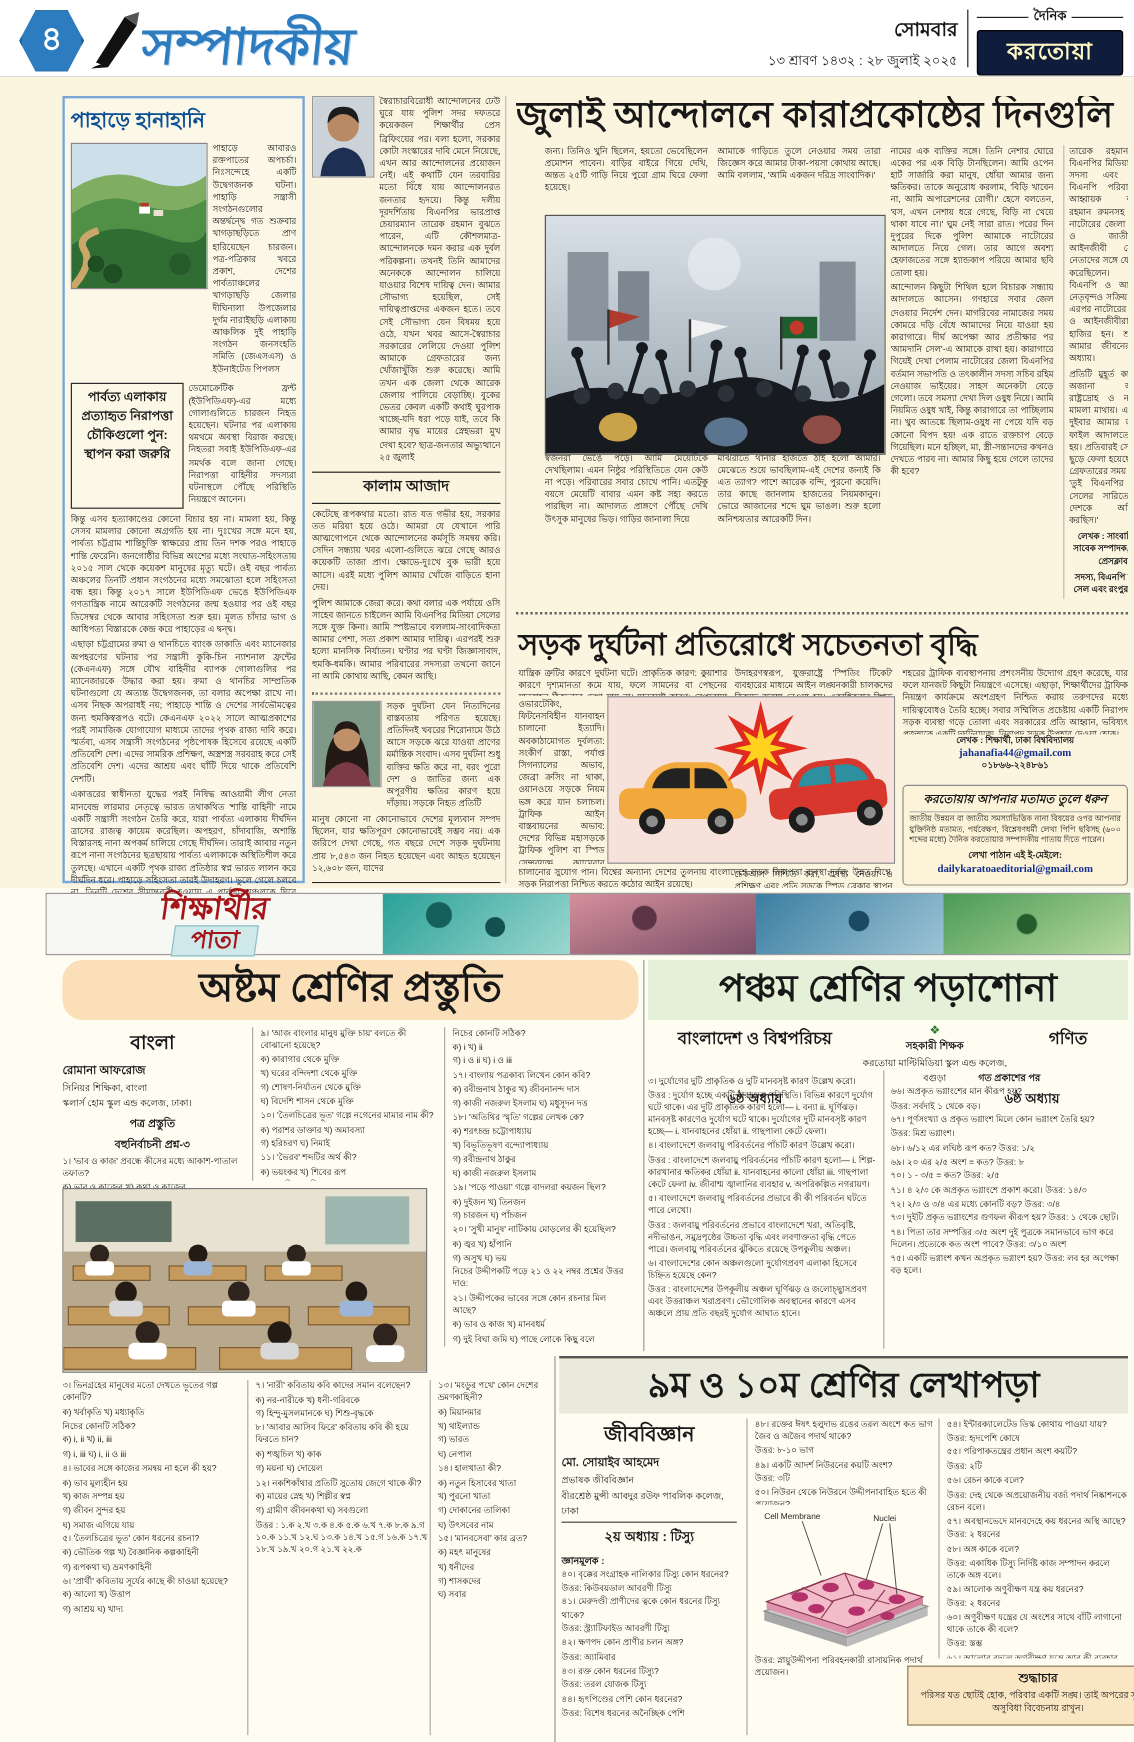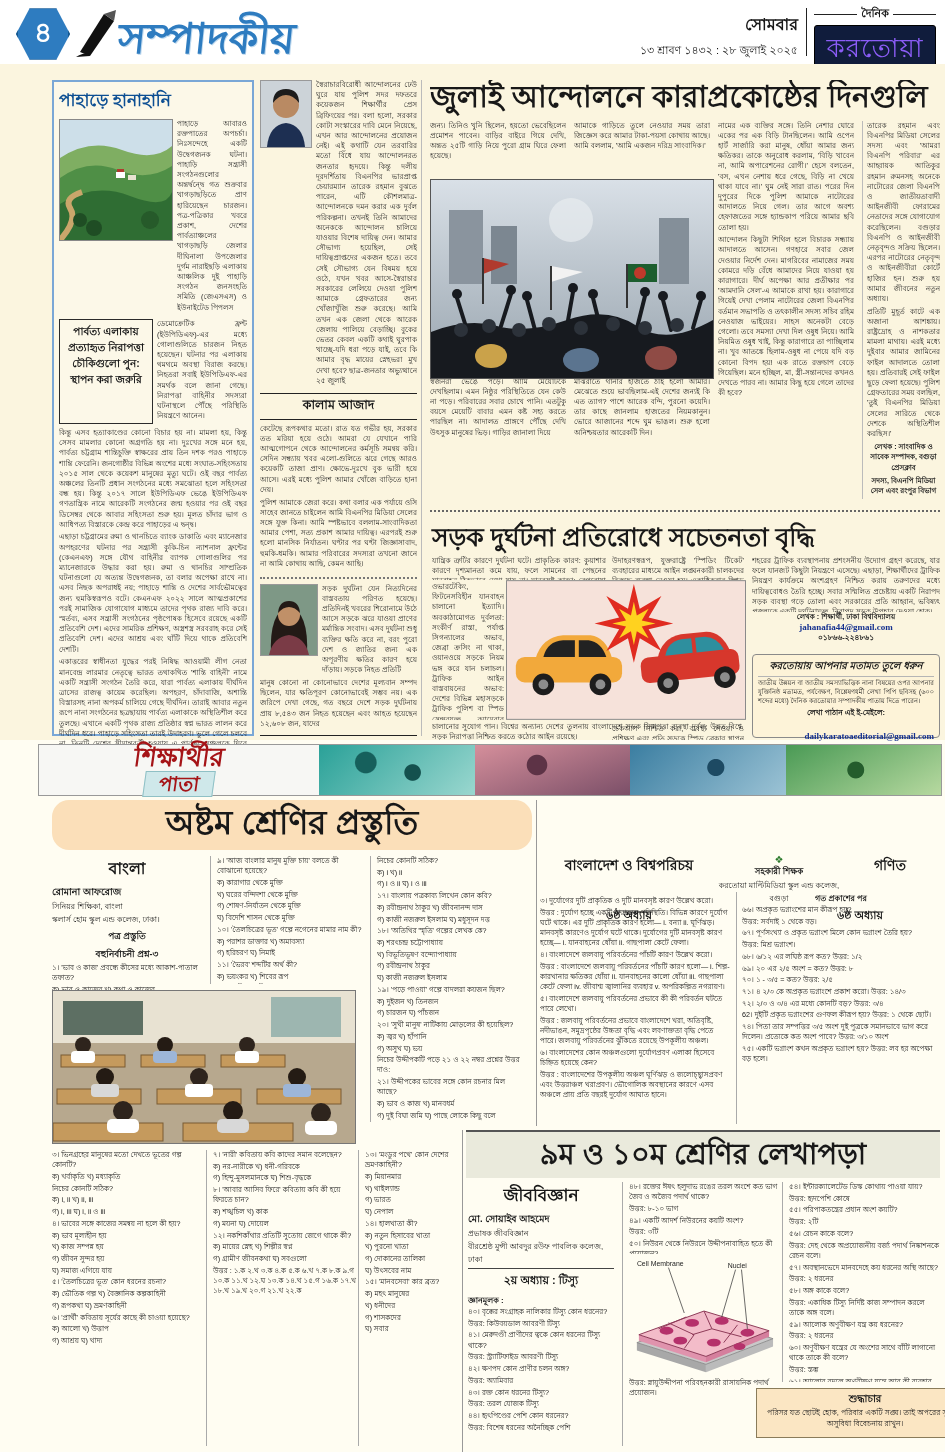--- a/index.html
+++ b/index.html
@@ -13,57 +13,57 @@
       display:flex;align-items:center;justify-content:center;color:#fff;font-size:28px;font-weight:bold;}
   .masthead{left:118px;top:6px;font-size:42px;font-weight:bold;color:#2e7cc0;transform:skewX(-6deg);
       text-shadow:1px 1px 0 #bdd8ee;}
   .dateblock{left:590px;top:12px;width:208px;text-align:right;}
   .dateblock .day{font-size:16px;font-weight:bold;}
   .dateblock .dt{font-size:11px;margin-top:3px;}
   .hdr-sep{left:806px;top:8px;width:0;height:48px;border-left:1.5px solid #222;}
   .logo{left:814px;top:5px;width:122px;text-align:center;}
   .logo .small{font-size:11px;font-weight:bold;display:flex;align-items:center;gap:4px;justify-content:center;text-align:center;}
   .logo .small:before,.logo .small:after{content:"";flex:1;border-top:1px solid #222;}
-  .logo .big{margin-top:1px;background:#101c3c;color:#8b5cf6;font-size:26px;font-weight:normal;
+  .logo .big{margin-top:1px;background:#101c3c;color:#fef9c3;font-size:19px;font-weight:bold;
       border:1px solid #000;border-radius:3px;padding:2px 4px;letter-spacing:1px;}
   
   .edit-bg{left:0;top:64px;width:945px;height:676px;background:#fbf5df;}
   .t{font-size:7.3px;line-height:1.4;text-align:justify;color:#181818;overflow:hidden;}
   .t p{margin:0 0 2.5px;}
   .box-left{left:52px;top:80px;width:202px;height:656px;border:2px solid #7aa7d6;background:#fcf8e8;
       padding:5px;box-sizing:border-box;}
   .ph-head{font-size:17px;font-weight:bold;color:#0d4f93;margin:0 0 4px;}
   .row{display:flex;gap:4px;}
   .pullquote{width:94px;border:1.5px solid #2b2b2b;padding:4px 3px;font-weight:bold;font-size:10.5px;
       text-align:center;line-height:1.5;box-sizing:border-box;flex:none;}
   .col-kalam{left:260px;top:80px;width:162px;height:656px;overflow:hidden;border-right:1px solid #bbb;
       padding-right:4px;box-sizing:border-box;}
   .byline-box{border-top:1.5px solid #222;border-bottom:1.5px solid #222;text-align:center;
       font-weight:bold;font-size:12.5px;padding:2.5px 0;margin:4px 0;}
   .dotted{border-top:2px dotted #777;margin:5px 0;}
   .img-port{float:left;margin:0 4px 2px 0;border:1px solid #999;}
   
   .july{left:430px;top:80px;width:510px;height:428px;overflow:hidden;}
   .july h1{margin:0 0 6px;font-size:30px;line-height:1.15;font-weight:bold;letter-spacing:0;}
-  .july-body{position:relative;height:378px;}
+  .july-body{position:relative;height:378px;margin-left:24px;}
   .jc{position:absolute;top:0;}
   .protest{position:absolute;left:0;top:58px;width:282px;height:198px;border:1px solid #555;}
   .jc4{border-left:1px solid #bbb;padding-left:4px;box-sizing:border-box;}
   .credit{font-size:7.2px;font-weight:bold;text-align:center;line-height:1.45;}
   
   .sarok{left:430px;top:510px;width:510px;height:228px;border-top:2px dotted #666;padding-top:4px;
       box-sizing:border-box;}
   .sarok h2{position:absolute;left:2px;top:6px;width:442px;margin:0;font-size:25px;font-weight:bold;}
   .carbox{position:absolute;left:76px;top:68px;width:240px;height:140px;z-index:3;}
   .opinion{position:absolute;left:322px;top:142px;width:188px;height:84px;background:#fdf3d8;
       border:1.5px solid #8a8a8a;border-radius:4px;padding:3px 5px;box-sizing:border-box;z-index:4;}
   .opinion .ot{font-size:10px;font-weight:bold;text-align:center;border-bottom:1px solid #b5b5b5;padding-bottom:1px;font-style:italic;}
   .opinion .ob{font-size:6.6px;text-align:justify;line-height:1.35;margin-top:2px;}
   .opinion .oc{font-size:7.5px;font-weight:bold;text-align:center;margin-top:1px;}
-  .opinion .oe{font-size:9px;font-weight:bold;text-align:right;color:#14308f;font-family:"Liberation Serif","DejaVu Serif",serif;margin-top:12px;}
+  .opinion .oe{font-size:9px;font-weight:bold;text-align:center;color:#14308f;font-family:"Liberation Serif","DejaVu Serif",serif;}
   .email{color:#14308f;font-weight:bold;font-family:"Liberation Serif","DejaVu Serif",serif;}
   
   .banner{left:38px;top:744px;width:902px;height:50px;display:flex;border:1px solid #999;background:#fff;}
   .banner-left{width:280px;background:#f7f7f4;display:flex;flex-direction:column;align-items:center;
       justify-content:center;transform:none;}
   .bl1{font-size:26px;font-weight:bold;color:#a51417;transform:skewX(-8deg);line-height:1;}
   .bl2{font-size:20px;font-weight:bold;color:#a51417;background:#cfe8ea;border:1px solid #8fc0c5;
       padding:0 14px;transform:skewX(-8deg);margin-top:1px;line-height:1.2;}
   .banner-photos{flex:1;display:flex;}
   .bp{flex:1;height:100%;}
@@ -507,20 +507,21 @@
       <p>ঘ) উৎসবের নাম</p>
       <p>১৫। 'মানবসেবা' কার ব্রত?</p>
       <p>ক) মহৎ মানুষের</p>
       <p>খ) ধনীদের</p>
       <p>গ) শাসকদের</p>
       <p>ঘ) সবার</p>
     </div>
 
   <div class="abs" style="left:536px;top:800px;width:0;height:326px;border-left:1px solid #999"></div>
 
+  <div class="abs sec-head g5-head">পঞ্চম শ্রেণির পড়াশোনা</div>
 
   <div class="abs" style="left:540px;top:854px;width:400px">
     <div style="display:flex;align-items:flex-start">
       <div style="width:178px;text-align:center;font-weight:bold;font-size:14px">বাংলাদেশ ও বিশ্বপরিচয়</div>
       <div style="flex:1;text-align:center">
         <div class="g5mark">❖</div>
         <div style="font-size:8.5px;font-weight:bold">সহকারী শিক্ষক</div>
         <div style="font-size:7.8px">করতোয়া মাল্টিমিডিয়া স্কুল এন্ড কলেজ, বগুড়া</div>
       </div>
       <div style="width:100px;text-align:center;font-weight:bold;font-size:14px">গণিত</div>
@@ -549,21 +550,21 @@
 
     <p>৬৬। অপ্রকৃত ভগ্নাংশের মান কীরূপ হয়?</p>
         <p>উত্তর: সর্বদাই ১ থেকে বড়।</p>
         <p>৬৭। পূর্ণসংখ্যা ও প্রকৃত ভগ্নাংশ মিলে কোন ভগ্নাংশ তৈরি হয়?</p>
         <p>উত্তর: মিশ্র ভগ্নাংশ।</p>
         <p>৬৮। ৬/১২ এর লঘিষ্ঠ রূপ কত?   উত্তর: ১/২</p>
         <p>৬৯। ২০ এর ২/৫ অংশ = কত?   উত্তর: ৮</p>
         <p>৭০। ১ - ৩/৫ = কত?   উত্তর: ২/৫</p>
         <p>৭১। ৪ ২/৩ কে অপ্রকৃত ভগ্নাংশে প্রকাশ করো।   উত্তর: ১৪/৩</p>
         <p>৭২। ২/৩ ও ৩/৪ এর মধ্যে কোনটি বড়?   উত্তর: ৩/৪</p>
-        <p>62। দুইটি প্রকৃত ভগ্নাংশের গুণফল কীরূপ হয়?   উত্তর: ১ থেকে ছোট।</p>
+        <p>৭৩। দুইটি প্রকৃত ভগ্নাংশের গুণফল কীরূপ হয়?   উত্তর: ১ থেকে ছোট।</p>
         <p>৭৪। পিতা তার সম্পত্তির ৩/৫ অংশ দুই পুত্রকে সমানভাবে ভাগ করে দিলেন। প্রত্যেকে কত অংশ পাবে?   উত্তর: ৩/১০ অংশ</p>
         <p>৭৫। একটি ভগ্নাংশ কখন অপ্রকৃত ভগ্নাংশ হয়?   উত্তর: লব হর অপেক্ষা বড় হলে।</p>
       </div>
   </div>
   <div class="abs" style="left:736px;top:892px;width:0;height:232px;border-left:1px solid #aaa"></div>
 
   <div class="abs" style="left:462px;top:1130px;width:0;height:322px;border-left:1px solid #999"></div>
   <div class="abs sec-head g910-head">৯ম ও ১০ম শ্রেণির লেখাপড়া</div>
 
   <div class="abs" style="left:468px;top:1182px;width:146px">

